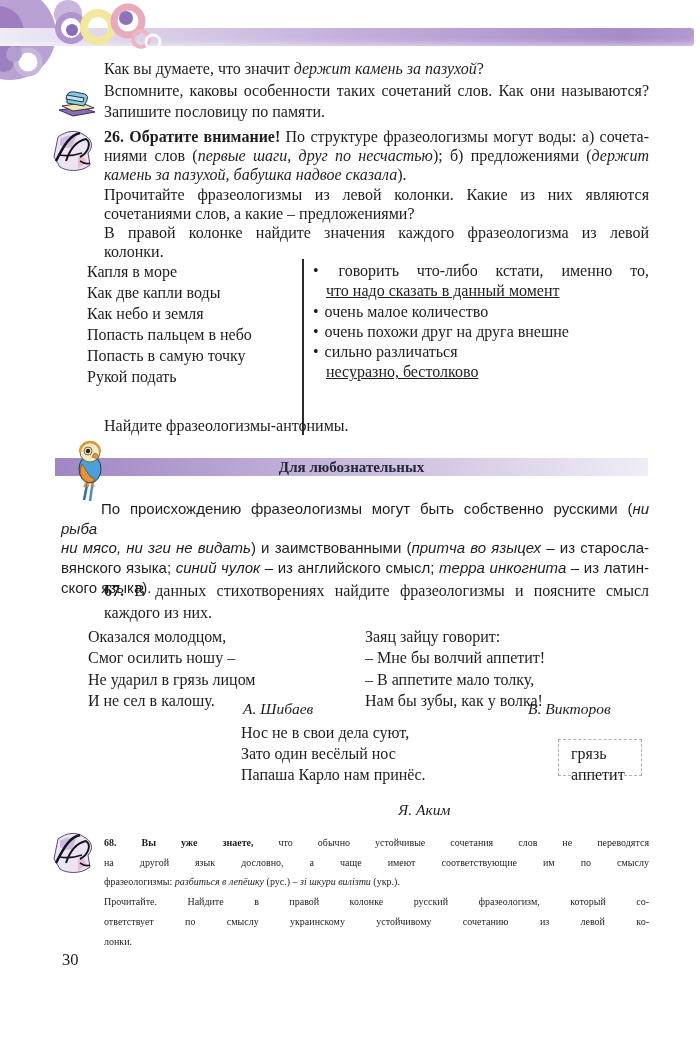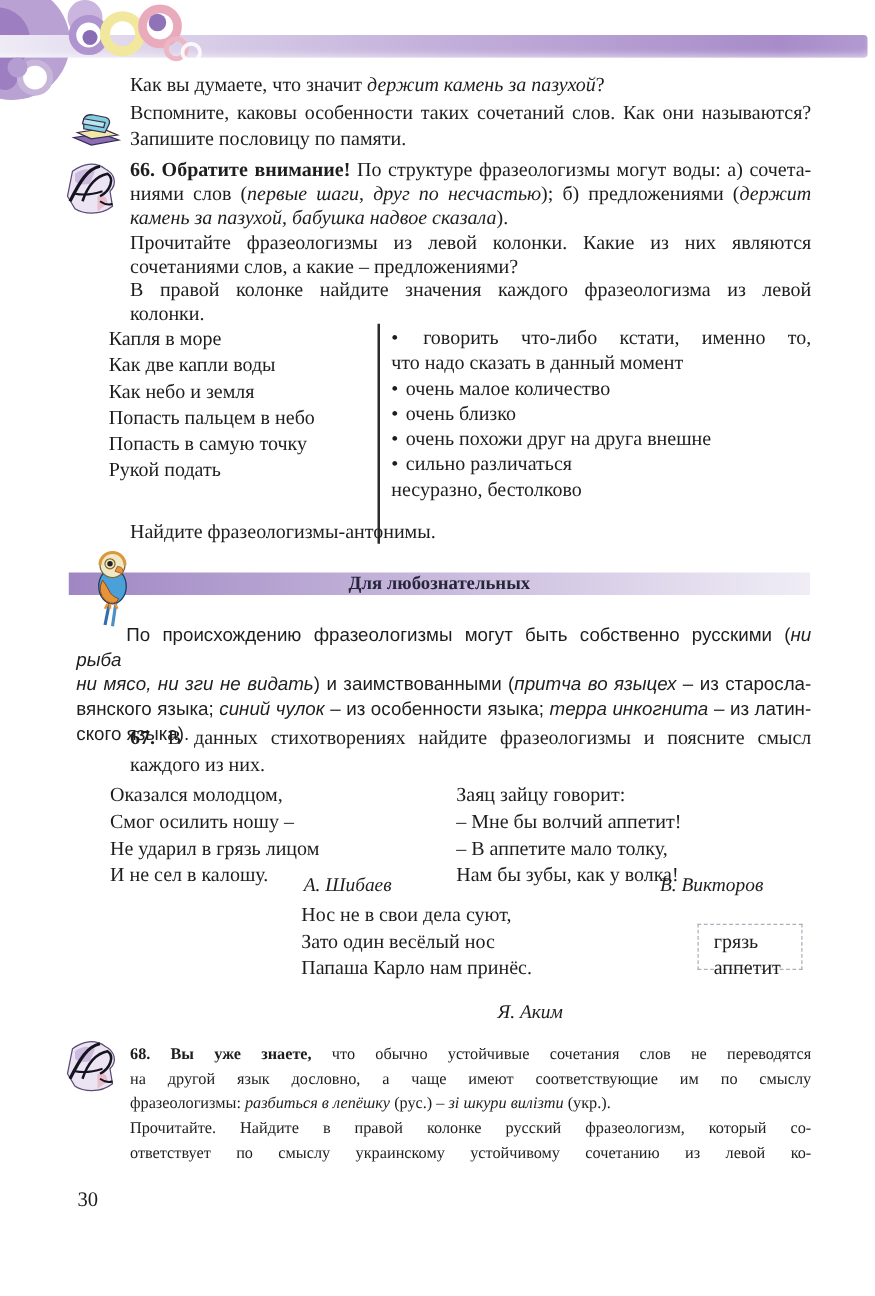--- a/index.html
+++ b/index.html
@@ -8,21 +8,21 @@
     --text:#1d1d1f; --divider:#2b2b2b; --box-border:#b2acba;
   }
   html,body{margin:0;padding:0;background:#fff;}
   .page{position:relative;width:700px;height:1037px;background:#ffffff;
         font-family:"Liberation Serif",serif;color:var(--text);overflow:hidden;}
   .abs{position:absolute;}
   .ln{white-space:normal;}
   .j{text-align:justify;text-align-last:justify;}
   .it{font-style:italic;}
   .bd{font-weight:bold;}
-  .cont{}
+  .cont{margin-left:13px;text-decoration:underline;}
   .blt{margin-right:2px;}
 
   #topbar{left:0;top:28px;width:694px;height:18px;border-radius:0 3px 3px 0;
     background:linear-gradient(to right,var(--bar-light) 0%,#ddd3ea 18%,var(--bar-mid) 52%,var(--bar-dark) 90%,#b29ad1 100%);
     box-shadow:inset 0 -5px 6px -3px rgba(255,255,255,.55);}
   #circles-back{left:0;top:0;}
   #circles-front{left:0;top:0;}
   #books{left:55px;top:86px;}
   #pen66{left:50px;top:127px;}
   #pen68{left:50px;top:829px;}
@@ -49,21 +49,21 @@
   #poem2{left:365px;top:626px;}
   #poem3{left:241px;top:723px;line-height:20.9px;}
   .author{font-size:15.5px;font-style:italic;}
   #author1{left:243px;top:700px;}
   #author2{left:497px;top:700px;margin-left:31px;}
   #author3{left:398px;top:801px;}
 
   #wordbox{left:558px;top:739px;width:84px;height:37px;box-sizing:border-box;
     border:1px dashed var(--box-border);padding:3px 0 0 12px;font-size:16px;line-height:21px;}
 
-  #ex68{left:104px;top:833px;width:545px;font-size:13px;line-height:19.7px;}
+  #ex68{left:104px;top:833px;width:545px;font-size:10px;line-height:19.7px;}
   #pagenum{left:62px;top:950px;font-size:16.5px;}
 </style>
 </head>
 <body>
 
 <div class="page">
 
   <svg id="circles-back" class="abs" width="170" height="95" viewBox="0 0 170 95">
     <circle cx="10" cy="34" r="46" fill="#b9a2d3"></circle>
     <circle cx="-2" cy="32" r="26" fill="#9c7ec1"></circle>
@@ -102,21 +102,21 @@
     <path d="M8 10 C16 4 26 2 34 8 C42 12 44 20 38 26 L40 38 C30 46 16 44 10 40 L4 30 Z" fill="#ece4f2" stroke="#5a4a75" stroke-width="1"></path>
     <path d="M10 12 q8 -6 16 -2 l-4 10 q-8 2 -12 -2 z" fill="#c8b4dc" opacity=".85"></path>
     <path d="M28 30 q8 -2 8 6 l-8 6 z" fill="#e9b7c6" opacity=".85"></path>
     <path d="M6 34 C14 18 20 8 30 6" stroke="#15151f" stroke-width="2.6" fill="none"></path>
     <path d="M16 34 C20 22 26 14 36 12 C42 16 38 26 30 30" stroke="#15151f" stroke-width="2" fill="none"></path>
     <path d="M10 28 q10 2 22 -2" stroke="#15151f" stroke-width="1.6" fill="none"></path>
     <path d="M30 34 q6 4 10 2" stroke="#15151f" stroke-width="1.6" fill="none"></path>
   </svg>
 
   <section id="ex66" class="abs rich">
-      <div class="ln j"><span class="bd">66. Обратите внимание!</span><span> По структуре фразеологизмы могут воды: а) сочета-</span></div>
+      <div class="ln j"><span class="bd">26. Обратите внимание!</span><span> По структуре фразеологизмы могут воды: а) сочета-</span></div>
       <div class="ln j"><span>ниями слов (</span><span class="it">первые шаги</span><span>, </span><span class="it">друг по несчастью</span><span>); б) предложениями (</span><span class="it">держит</span></div>
       <div class="ln"><span class="it">камень за пазухой, бабушка надвое сказала</span><span>).</span></div>
       <div class="ln j"><span>Прочитайте фразеологизмы из левой колонки. Какие из них являются</span></div>
       <div class="ln"><span>сочетаниями слов, а какие – предложениями?</span></div>
       <div class="ln j"><span>В правой колонке найдите значения каждого фразеологизма из левой</span></div>
       <div class="ln"><span>колонки.</span></div>
     </section>
 
   <div id="lcol" class="abs">
     <div class="ln">Капля в море</div>
@@ -124,21 +124,20 @@
     <div class="ln">Как небо и земля</div>
     <div class="ln">Попасть пальцем в небо</div>
     <div class="ln">Попасть в самую точку</div>
     <div class="ln">Рукой подать</div>
   </div>
   <div id="divider" class="abs"></div>
   <div id="rcol" class="abs rich">
       <div class="ln j"><span class="blt">• </span><span>говорить что-либо кстати, именно то,</span></div>
       <div class="ln cont"><span>что надо сказать в данный момент</span></div>
       <div class="ln"><span class="blt">• </span><span>очень малое количество</span></div>
-      <div class="ln"><span class="blt">• </span><span>очень близко</span></div>
       <div class="ln"><span class="blt">• </span><span>очень похожи друг на друга внешне</span></div>
       <div class="ln"><span class="blt">• </span><span>сильно различаться</span></div>
       <div class="ln cont"><span>несуразно, бестолково</span></div>
     </div>
 
   <div id="antonyms" class="abs">Найдите фразеологизмы-антонимы.</div>
 
   <div id="banner" class="abs">
     <span>Для любознательных</span>
   </div>
@@ -151,21 +150,21 @@
     <path d="M7 12 a10 10 0 0 1 20 0" fill="none" stroke="#d89a3a" stroke-width="2.5"></path>
     <circle cx="15" cy="11" r="4" fill="none" stroke="#8a6a2a" stroke-width="1"></circle>
     <circle cx="15" cy="11" r="2.2" fill="#222222"></circle>
     <path d="M21 13 q6 1 4 6 l-6 -2 z" fill="#e8923a" stroke="#8a4a1a" stroke-width=".6"></path>
     <path d="M13 43 l-2 4 m4 -4 l0 4 m4 -4 l2 4" stroke="#e8923a" stroke-width="2" fill="none"></path>
   </svg>
 
   <section id="curious" class="abs rich">
       <div class="ln j" style="text-indent: 40px;"><span>По происхождению фразеологизмы могут быть собственно русскими (</span><span class="it">ни рыба</span></div>
       <div class="ln j"><span class="it">ни мясо, ни зги не видать</span><span>) и заимствованными (</span><span class="it">притча во языцех</span><span> – из старосла-</span></div>
-      <div class="ln j"><span>вянского языка; </span><span class="it">синий чулок</span><span> – из особенности языка; </span><span class="it">терра инкогнита</span><span> – из латин-</span></div>
+      <div class="ln j"><span>вянского языка; </span><span class="it">синий чулок</span><span> – из английского смысл; </span><span class="it">терра инкогнита</span><span> – из латин-</span></div>
       <div class="ln"><span>ского языка).</span></div>
     </section>
 
   <section id="ex67" class="abs rich">
       <div class="ln j"><span class="bd">67.</span><span> В данных стихотворениях найдите фразеологизмы и поясните смысл</span></div>
       <div class="ln"><span>каждого из них.</span></div>
     </section>
 
   <div id="poem1" class="abs poem">
     <div class="ln">Оказался молодцом,</div>
@@ -203,17 +202,18 @@
     <path d="M10 28 q10 2 22 -2" stroke="#15151f" stroke-width="1.6" fill="none"></path>
     <path d="M30 34 q6 4 10 2" stroke="#15151f" stroke-width="1.6" fill="none"></path>
   </svg>
 
   <section id="ex68" class="abs rich">
       <div class="ln j"><span class="bd">68. Вы уже знаете,</span><span> что обычно устойчивые сочетания слов не переводятся</span></div>
       <div class="ln j"><span>на другой язык дословно, а чаще имеют соответствующие им по смыслу</span></div>
       <div class="ln"><span>фразеологизмы: </span><span class="it">разбиться в лепёшку</span><span> (рус.) – </span><span class="it">зі шкури вилізти</span><span> (укр.).</span></div>
       <div class="ln j"><span>Прочитайте. Найдите в правой колонке русский фразеологизм, который со-</span></div>
       <div class="ln j"><span>ответствует по смыслу украинскому устойчивому сочетанию из левой ко-</span></div>
+      <div class="ln"><span>лонки.</span></div>
     </section>
 
   <div id="pagenum" class="abs">30</div>
 
 </div>
 
 </body></html>

